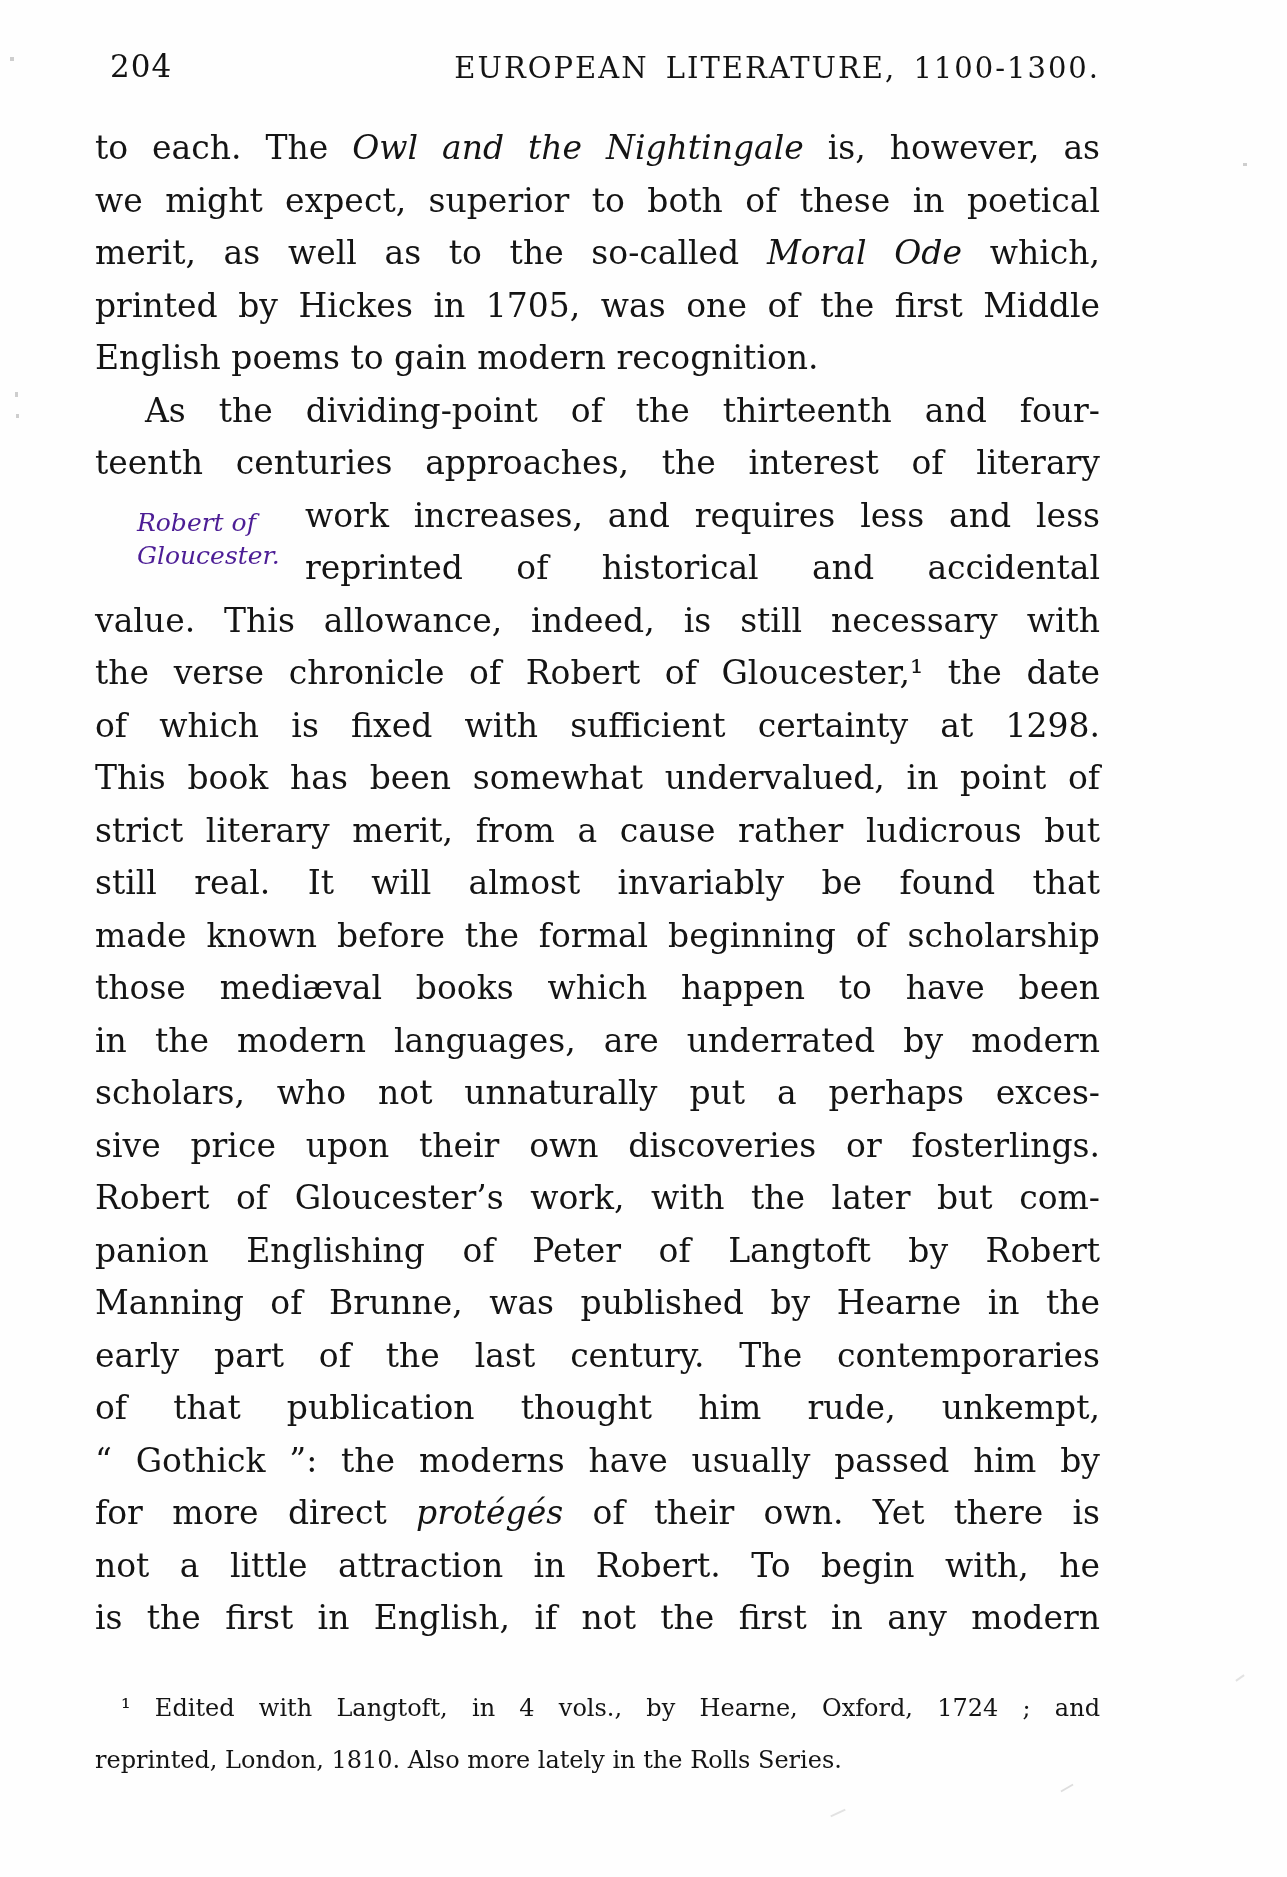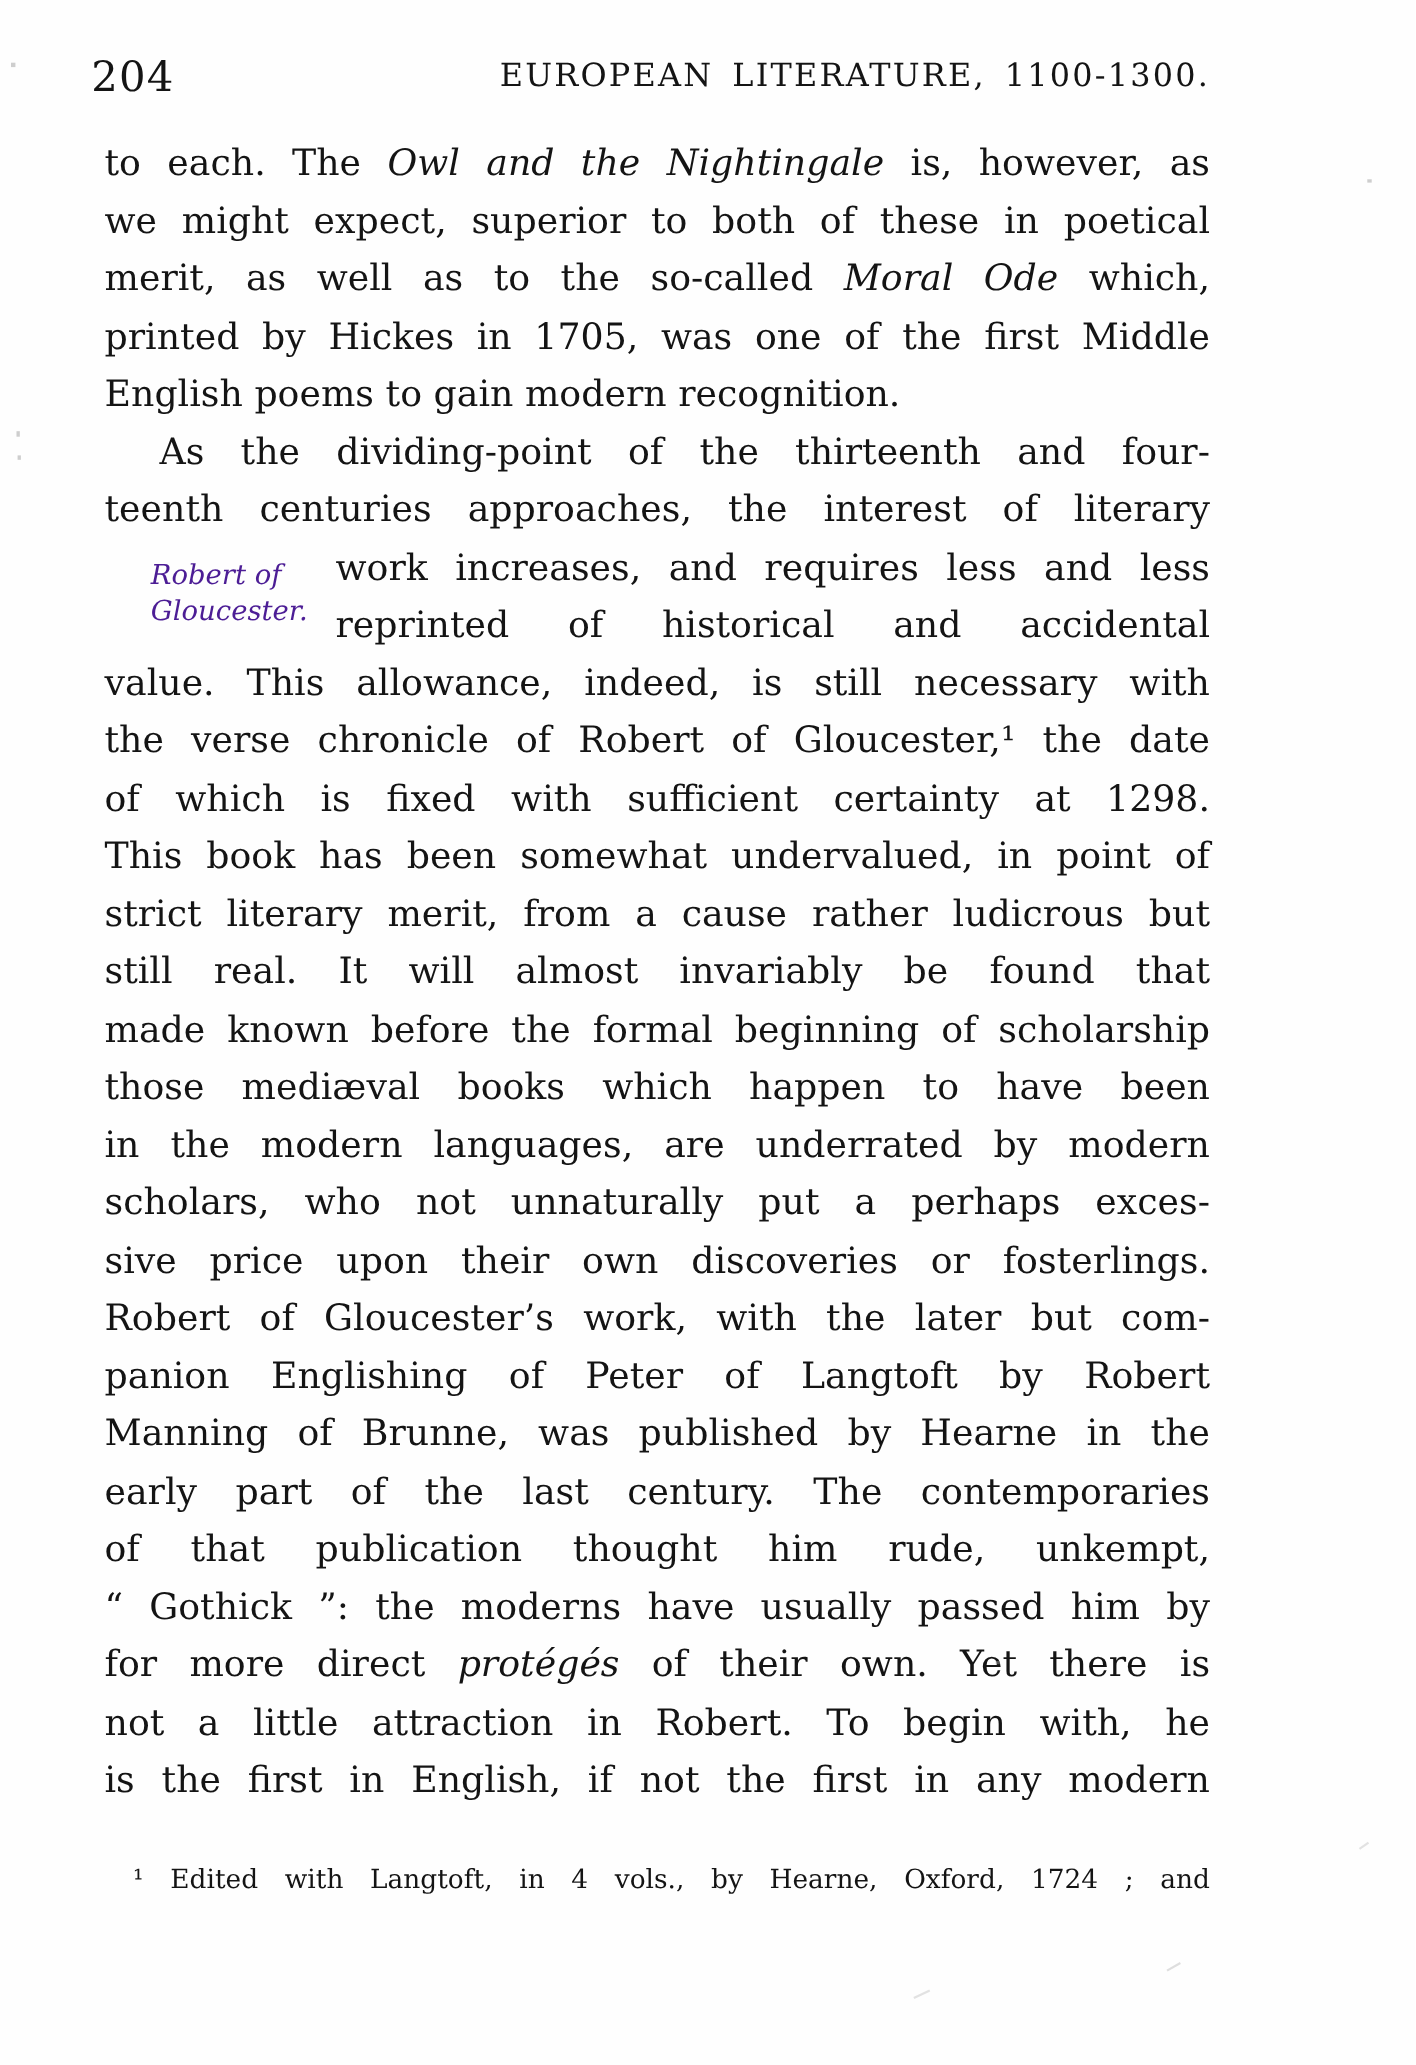--- a/index.html
+++ b/index.html
@@ -5,22 +5,22 @@
   html,body { margin:0; padding:0; background:#ffffff; }
   .page {
     position:relative;
     width:1287px; height:1877px;
     background:#fefefe;
     font-family:"DejaVu Serif", serif;
     color:#141414;
     overflow:hidden;
   }
   .hdr-num {
-    position:absolute; left:83px; top:48px;
-    font-size:38px; letter-spacing:1px;
+    position:absolute; left:110px; top:48px;
+    font-size:31px; letter-spacing:1px;
   }
   .hdr-title {
     position:absolute; left:95px; top:51px; width:1005px;
     text-align:right; font-size:29px; letter-spacing:2px;
     word-spacing:6px;
   }
   .body-block {
     position:absolute; left:95px; top:122px; width:1005px;
     font-size:33px;
   }
@@ -95,20 +95,21 @@
     <div class="ln">is the first in English, if not the first in any modern</div>
   </div>
 
   <div class="margin-note">
     <div>Robert of</div>
     <div>Gloucester.</div>
   </div>
 
   <div class="footnote">
     <div class="fn-line first">¹ Edited with Langtoft, in 4 vols., by Hearne, Oxford, 1724 ; and</div>
+    <div class="fn-line">reprinted, London, 1810.  Also more lately in the Rolls Series.</div>
   </div>
 
   <div class="speck sp1"></div>
   <div class="speck sp2"></div>
   <div class="speck sp3"></div>
   <div class="speck sp4"></div>
   <div class="speck sp5"></div>
   <div class="speck sp6"></div>
   <div class="speck sp7"></div>
   <div class="speck sp8"></div>

